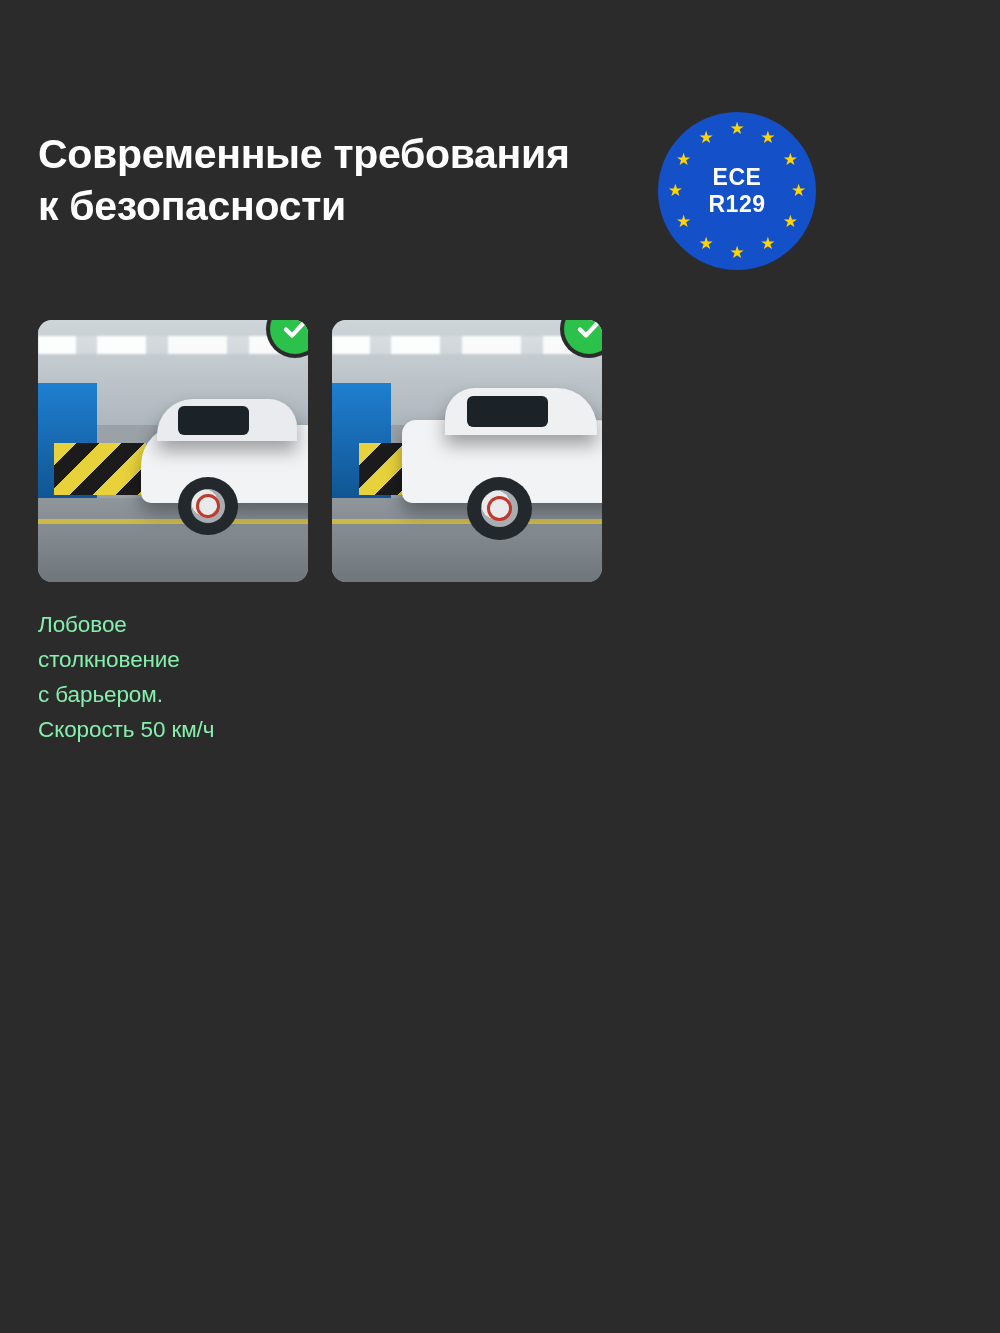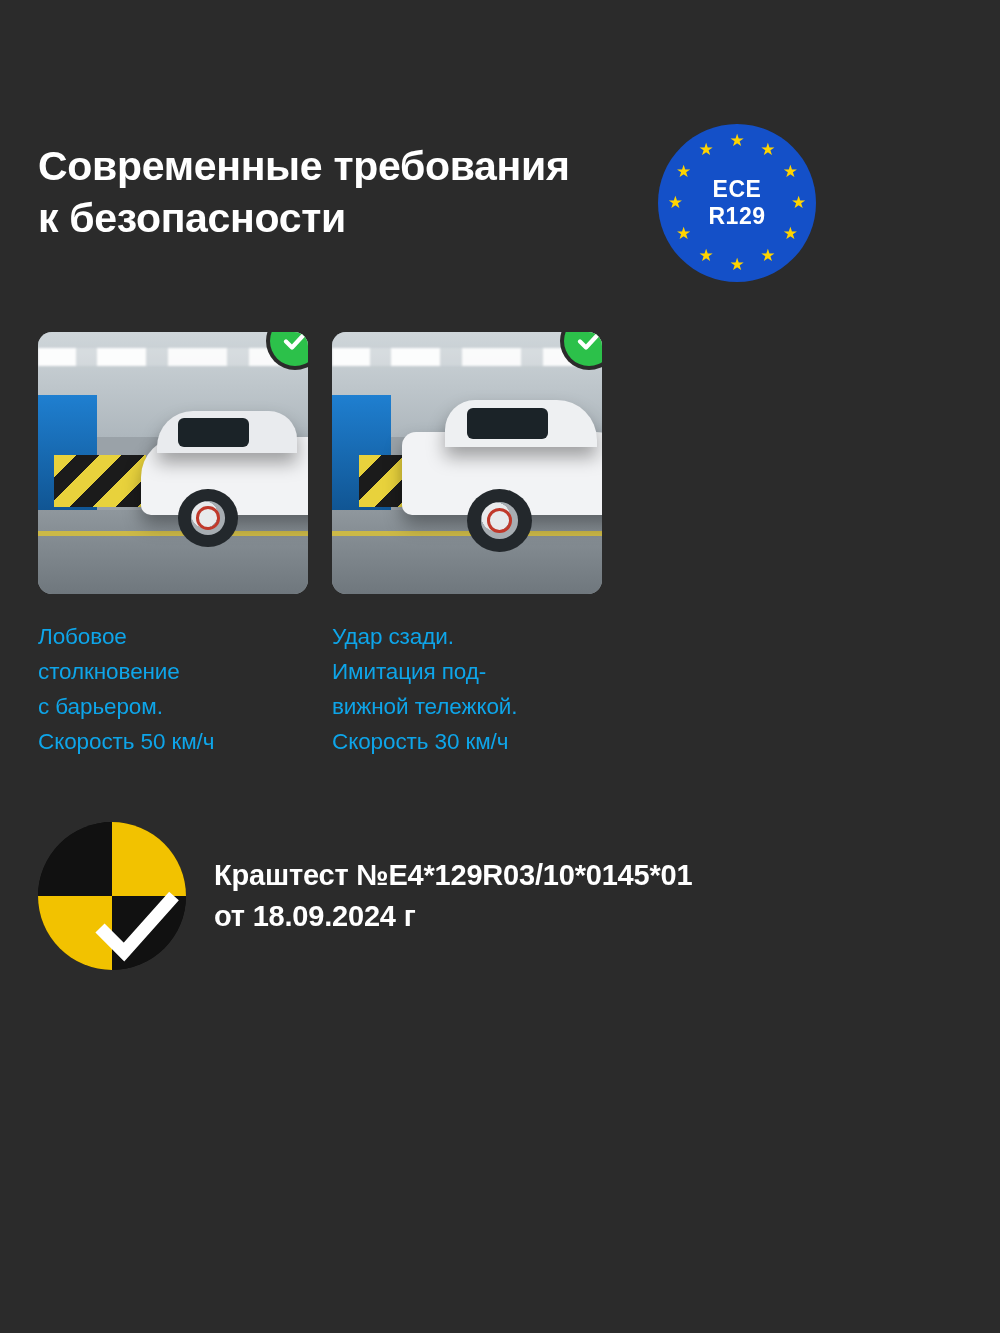--- a/index.html
+++ b/index.html
@@ -13,21 +13,21 @@
     font-family: "Liberation Sans", sans-serif;
     color: #ffffff;
     overflow: hidden;
     position: relative;
   }
   .page {
     position: relative;
     width: 876px;
     height: 1333px;
     box-sizing: border-box;
-    padding: 12px 38px;
+    padding: 0 38px;
   }
 
   
   .header-row {
     position: relative;
     padding-top: 128px;
     min-height: 140px;
   }
   .title {
     font-size: 41px;
@@ -117,21 +117,21 @@
     align-items: center;
     justify-content: center;
     z-index: 5;
     box-shadow: 0 0 0 4px #2b2b2b;
   }
   .check-badge svg { display:block; }
   .caption {
     margin-top: 26px;
     font-size: 22.5px;
     line-height: 1.55;
-    color: #0ea5e9;
+    color: #86efac;
     white-space: pre-line;
     letter-spacing: -0.1px;
   }
 
   
   .scene { position:absolute; inset:0; }
   .wall-top { position:absolute; left:0; top:0; right:0; height:40%; background:linear-gradient(180deg,#cfd6da 0%, #aeb7bd 100%); }
   .wall-lights { position:absolute; left:0; top:6%; right:0; height:7%; background:linear-gradient(90deg, rgba(255,255,255,.95) 0 14%, rgba(255,255,255,.25) 14% 22%, rgba(255,255,255,.95) 22% 40%, rgba(255,255,255,.2) 40% 48%, rgba(255,255,255,.9) 48% 70%, rgba(255,255,255,.25) 70% 78%, rgba(255,255,255,.9) 78% 100%); filter: blur(1px); }
   .floor { position:absolute; left:0; bottom:0; right:0; height:32%; background:linear-gradient(180deg,#8f979d 0%, #6f777d 100%); }
   .floor-line { position:absolute; left:0; right:0; bottom:22%; height:5px; background:#d8c13a; opacity:.85; }
@@ -252,36 +252,19 @@
           <div class="wheel" style="left:50%;top:60%;width:24%;height:24%;">
             <div class="brake" style="border-color:#c0392b"></div>
           </div>
         </div>
         <div class="check-badge">
           <svg width="26" height="26" viewBox="0 0 26 26" aria-hidden="true">
             <path d="M4 13.5 L10 19.5 L22 6.5" fill="none" stroke="#ffffff" stroke-width="4.2" stroke-linecap="round" stroke-linejoin="round"></path>
           </svg>
         </div>
       </div>
-      <div class="caption">Удар сзади.
-Имитация под-
-вижной тележкой.
-Скорость 30 км/ч</div>
     </div>
 
 
   </div>
 
-  <div class="crash-row">
-    <div class="crash-logo">
-      <div class="q q1"></div>
-      <div class="q q2"></div>
-      <div class="q q3"></div>
-      <div class="q q4"></div>
-      <svg class="tick" width="86" height="72" viewBox="0 0 86 72" aria-hidden="true">
-        <path d="M6 38 L30 62 L80 6" fill="none" stroke="#ffffff" stroke-width="13" stroke-linecap="butt" stroke-linejoin="miter"></path>
-      </svg>
-    </div>
-    <div class="crash-text">Краштест №E4*129R03/10*0145*01
-от 18.09.2024 г</div>
-  </div>
 
 </div>
 
 </body></html>

